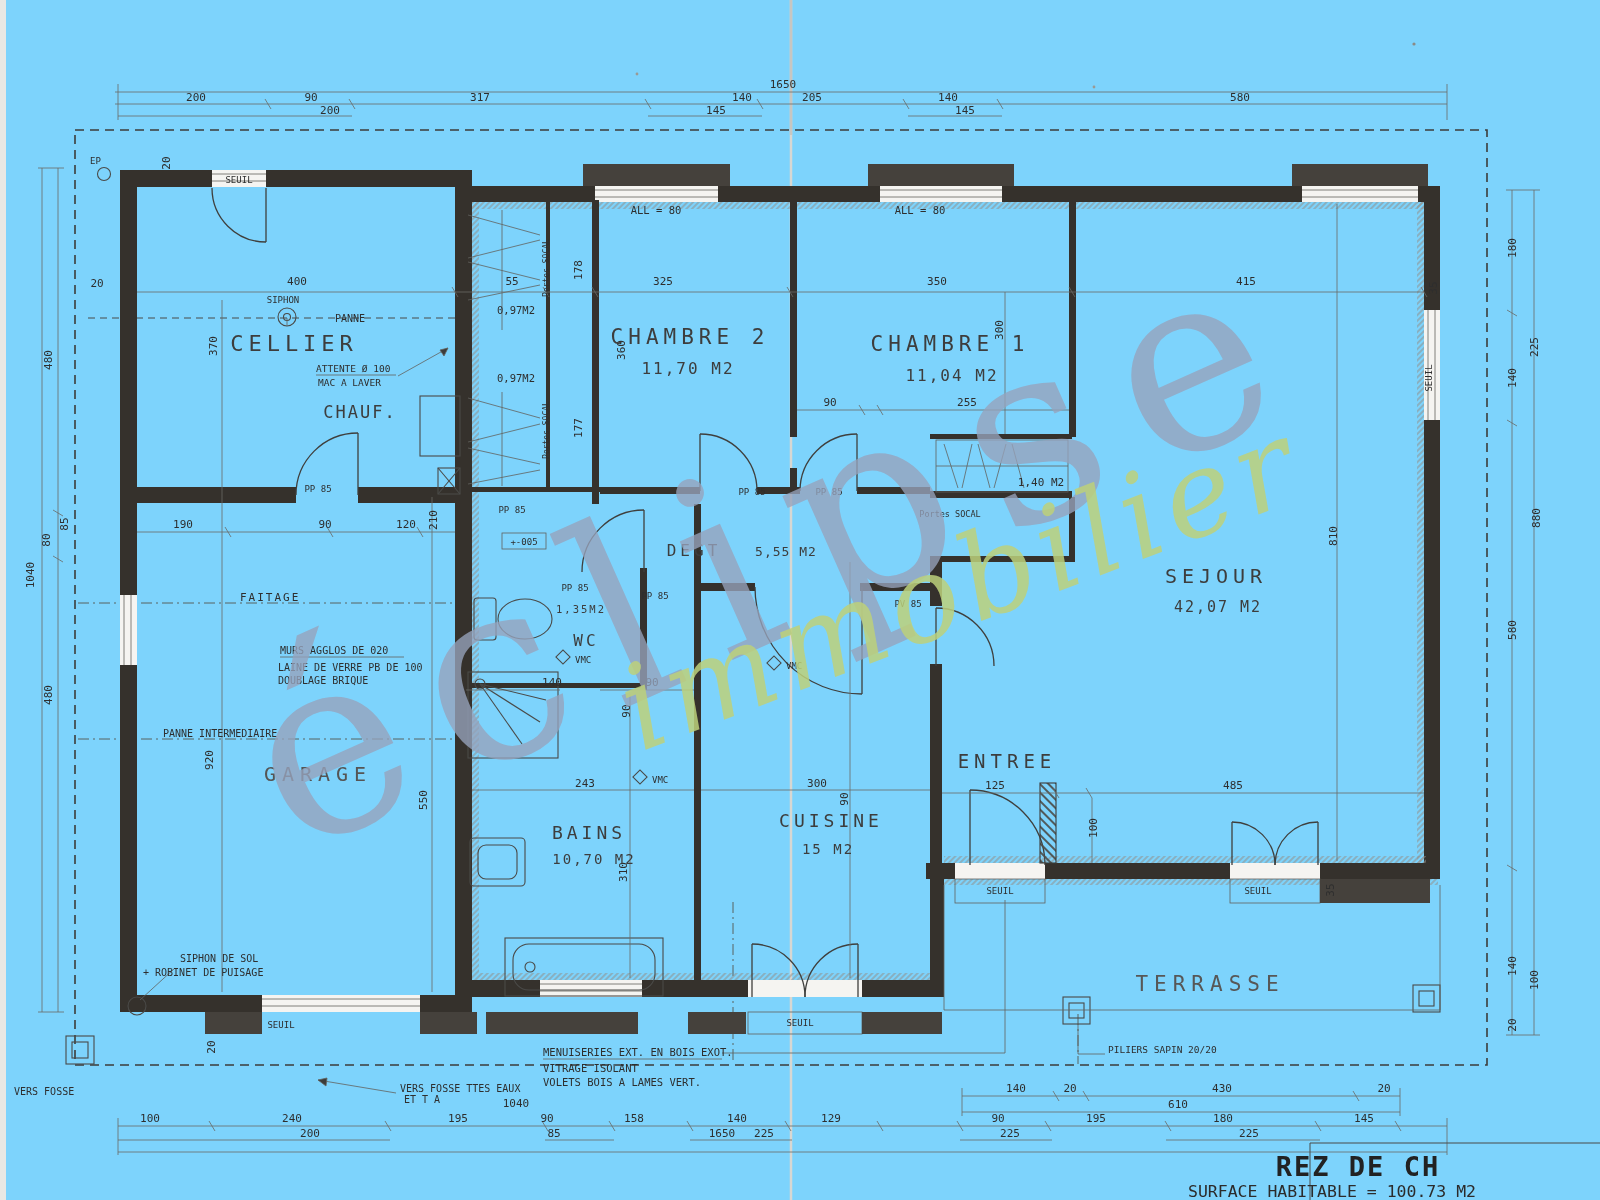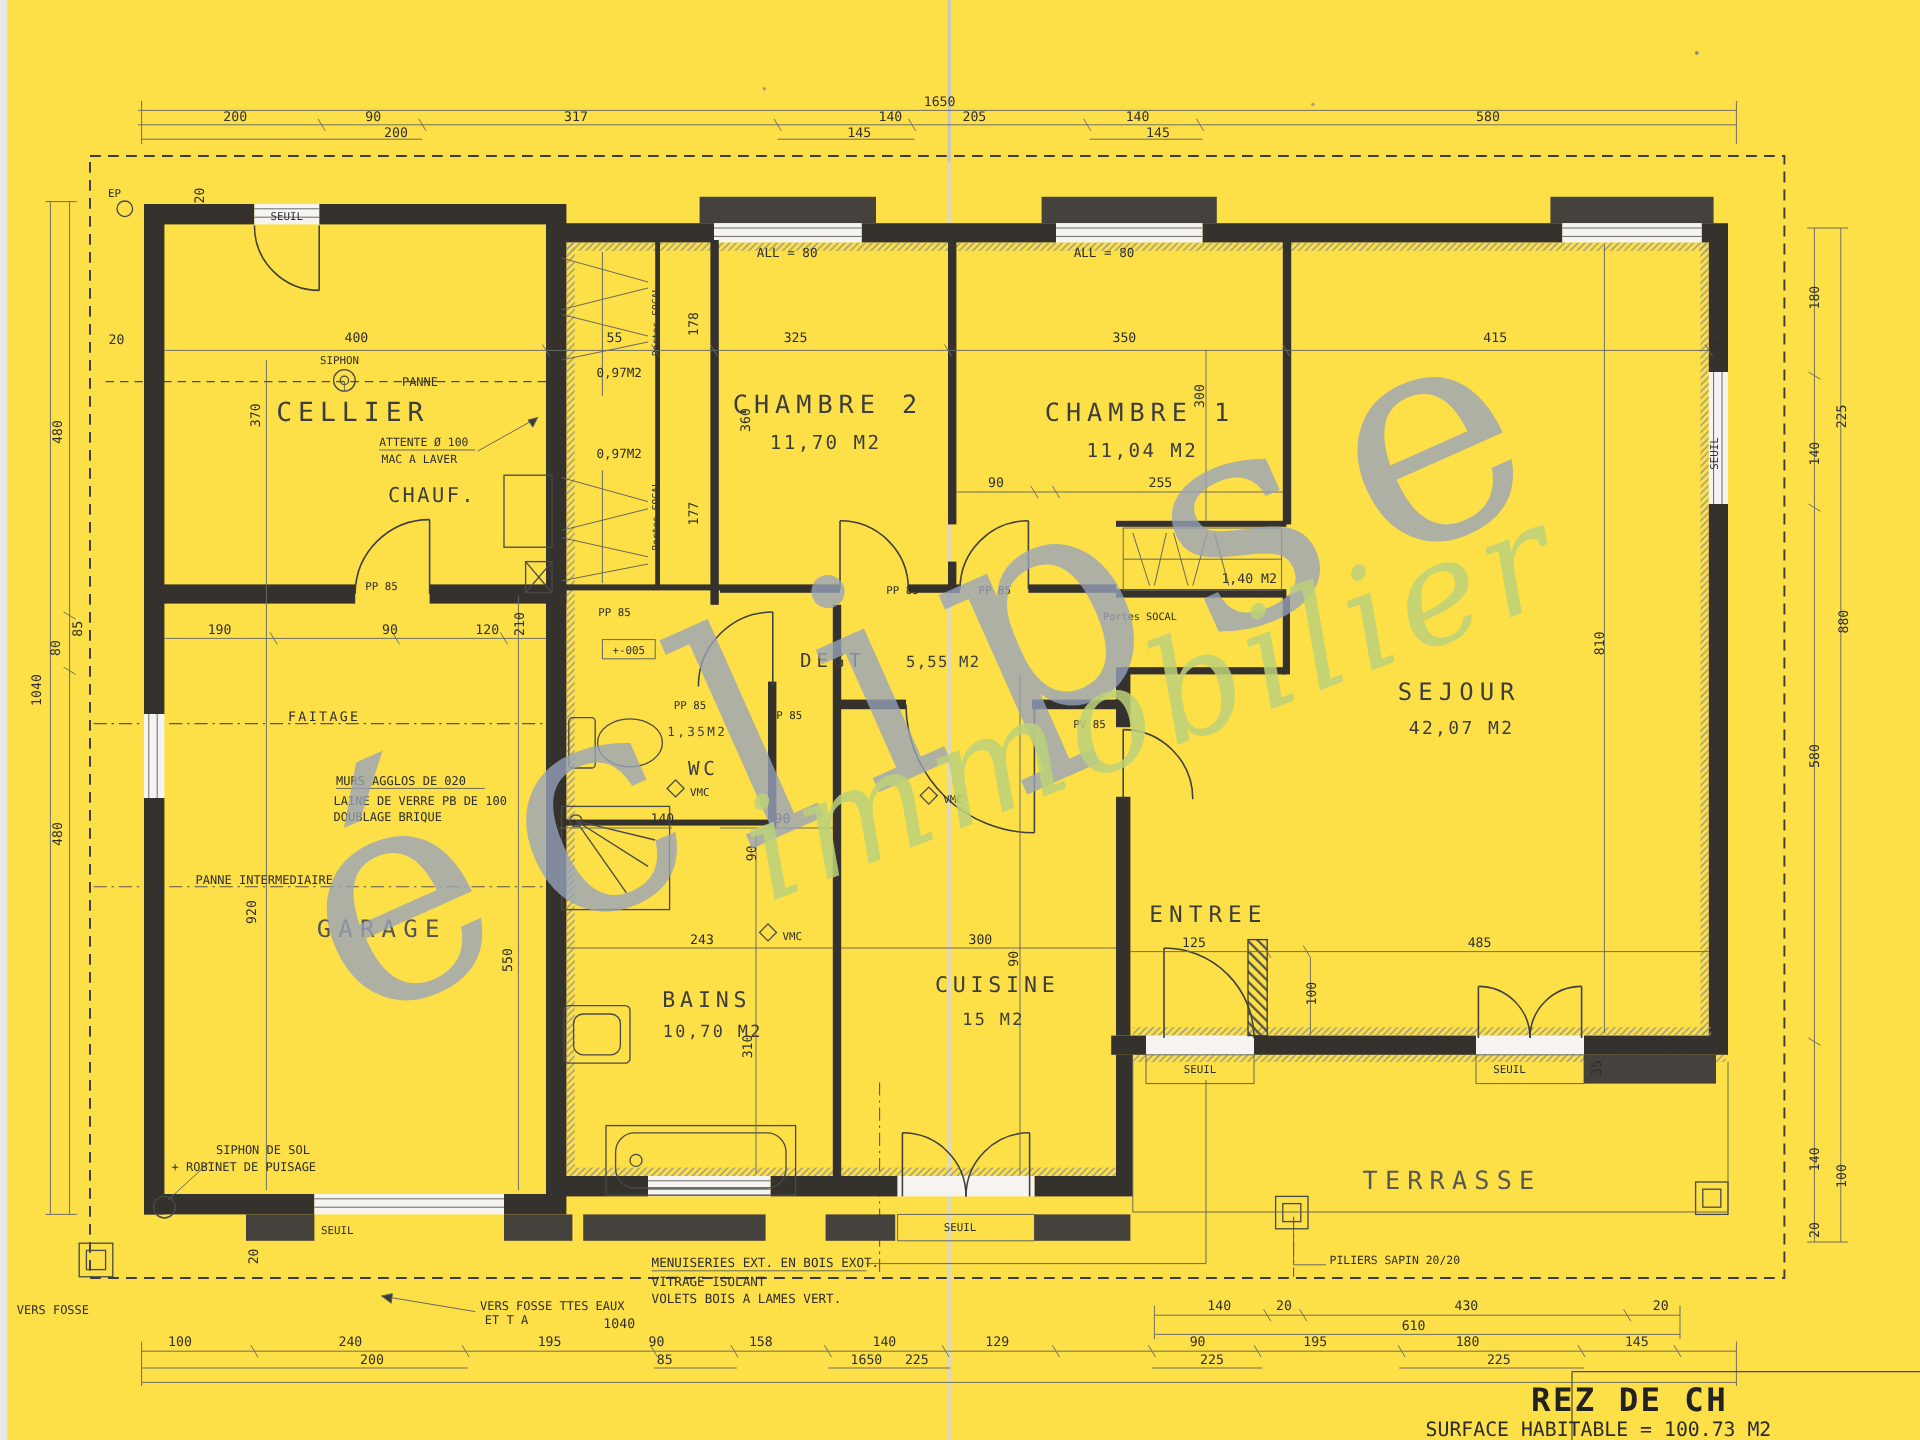--- a/index.html
+++ b/index.html
@@ -1,16 +1,16 @@
 <!DOCTYPE html>
 <html><head>
 <meta charset="utf-8">
 <style>
   html,body{margin:0;padding:0;background:#ddd;}
-  .page{width:1600px;height:1200px;background:#fde047;position:relative;overflow:hidden;}
+  .page{width:1600px;height:1200px;background:#7dd3fc;position:relative;overflow:hidden;}
   svg{display:block}
   text{fill:#2e2e2e;font-family:"DejaVu Sans Mono","Liberation Mono",monospace;}
   .d{font-size:11px;text-anchor:middle;}
   .d9{font-size:9px;text-anchor:middle;}
   .note{font-size:10px;text-anchor:start;}
   .room{letter-spacing:5px;text-anchor:middle;fill:#3d3d3d;}
   .area{letter-spacing:2px;text-anchor:middle;fill:#3d3d3d;}
   .ln{stroke:#4a4a48;stroke-width:1;fill:none;}
   .thin{stroke:#62625e;stroke-width:0.8;fill:none;}
   .dimline{stroke:#6a6a66;stroke-width:0.8;fill:none;}

